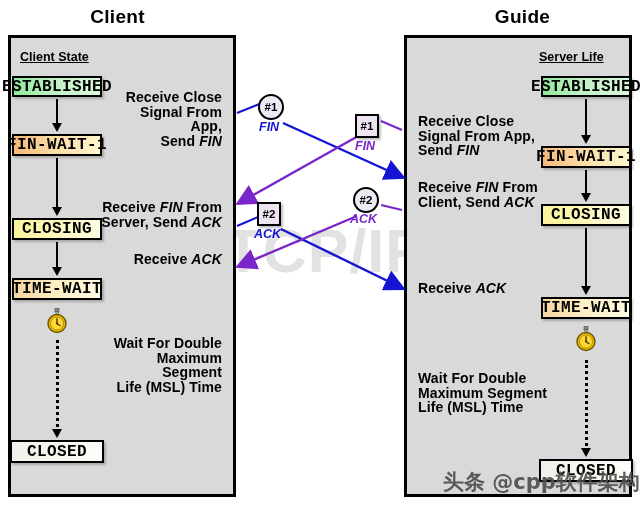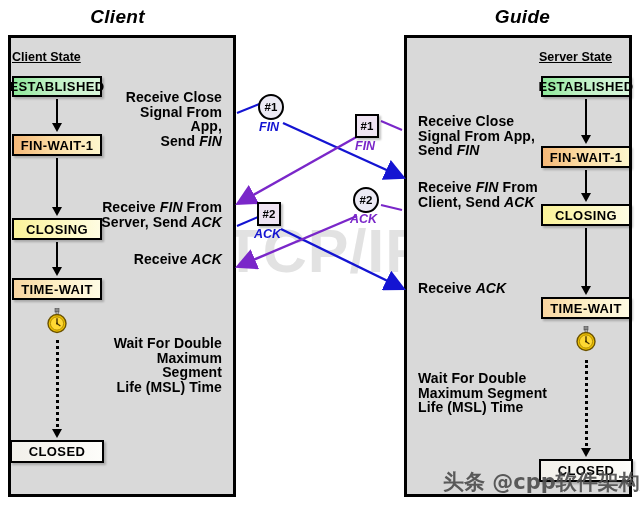--- a/index.html
+++ b/index.html
@@ -21,48 +21,49 @@
   .wm-cpp{
     position:absolute;left:443px;top:468px;
     font-size:21px;font-weight:bold;color:#4f4f4f;
     font-family:"DejaVu Sans",sans-serif;white-space:nowrap;
     z-index:9;opacity:.92;
   }
 
   
   .col-title{
     position:absolute;font-size:19px;font-weight:bold;
-    text-align:center;letter-spacing:.3px;z-index:4;font-style:italic;
+    text-align:center;letter-spacing:.3px;z-index:4;
   }
   #title-client{left:0px;top:6px;width:235px;}
   #title-server{left:405px;top:6px;width:235px;}
 
   
   .panel{
     position:absolute;background:#d9d9d9;border:3px solid #000;
     box-sizing:border-box;z-index:2;
   }
   #panel-client{left:8px;top:35px;width:228px;height:462px;}
   #panel-server{left:404px;top:35px;width:228px;height:462px;}
 
   .panel-heading{
     position:absolute;font-size:12.5px;font-weight:bold;
     text-decoration:underline;z-index:5;white-space:nowrap;
   }
-  #heading-client{left:12px;top:50px;}
+  #heading-client{left:20px;top:50px;}
   #heading-server{left:539px;top:50px;}
 
   
   .state-box{
     position:absolute;box-sizing:border-box;
     border:2.5px solid #000;
-    font-size:13px;font-weight:bold;letter-spacing:.4px;
+    font-size:16px;font-weight:bold;letter-spacing:.4px;
     display:flex;align-items:center;justify-content:center;
     z-index:5;white-space:nowrap;
     box-shadow:2px 2px 2px rgba(0,0,0,.22);
+    font-family:Liberation Mono, monospace;
   }
   .sb-green{background:linear-gradient(to right,#8ee89a 0%,#bdf0c2 40%,#d9f7dc 100%);}
   .sb-orange{background:linear-gradient(to right,#f5b878 0%,#fbdca4 45%,#fdf6cd 100%);}
   .sb-yellow{background:linear-gradient(to right,#fbf39a 0%,#fdf8bd 50%,#fefce2 100%);}
   .sb-timewait{background:linear-gradient(to right,#f8d4a0 0%,#fdeec2 45%,#fefbe4 100%);}
   .sb-white{background:linear-gradient(to right,#f2f0ea 0%,#f8f7f2 60%,#fdfdfa 100%);}
 
   
   .v-arrow{position:absolute;z-index:4;}
   .v-arrow .shaft{
@@ -124,21 +125,21 @@
 
   <div class="wm-guide">The TCP/IP Guide</div>
 
   <div class="col-title" id="title-client">Client</div>
   <div class="col-title" id="title-server">Guide</div>
 
   <div class="panel" id="panel-client"></div>
   <div class="panel" id="panel-server"></div>
 
   <div class="panel-heading" id="heading-client">Client State</div>
-  <div class="panel-heading" id="heading-server">Server State</div>
+  <div class="panel-heading" id="heading-server">Server Life</div>
 
   <div class="state-box sb-green" style="left:12px;top:76px;width:90px;height:21px;">ESTABLISHED</div>
   <div class="state-box sb-orange" style="left:12px;top:134px;width:90px;height:22px;">FIN-WAIT-1</div>
   <div class="state-box sb-yellow" style="left:12px;top:218px;width:90px;height:22px;">CLOSING</div>
   <div class="state-box sb-timewait" style="left:12px;top:278px;width:90px;height:22px;">TIME-WAIT</div>
   <div class="state-box sb-white" style="left:10px;top:440px;width:94px;height:23px;">CLOSED</div>
 
   <div class="v-arrow" style="left:47px;top:99px;width:20px;height:33px;">
     <div class="shaft" style="height:24px;"></div>
       <div class="head"></div>

